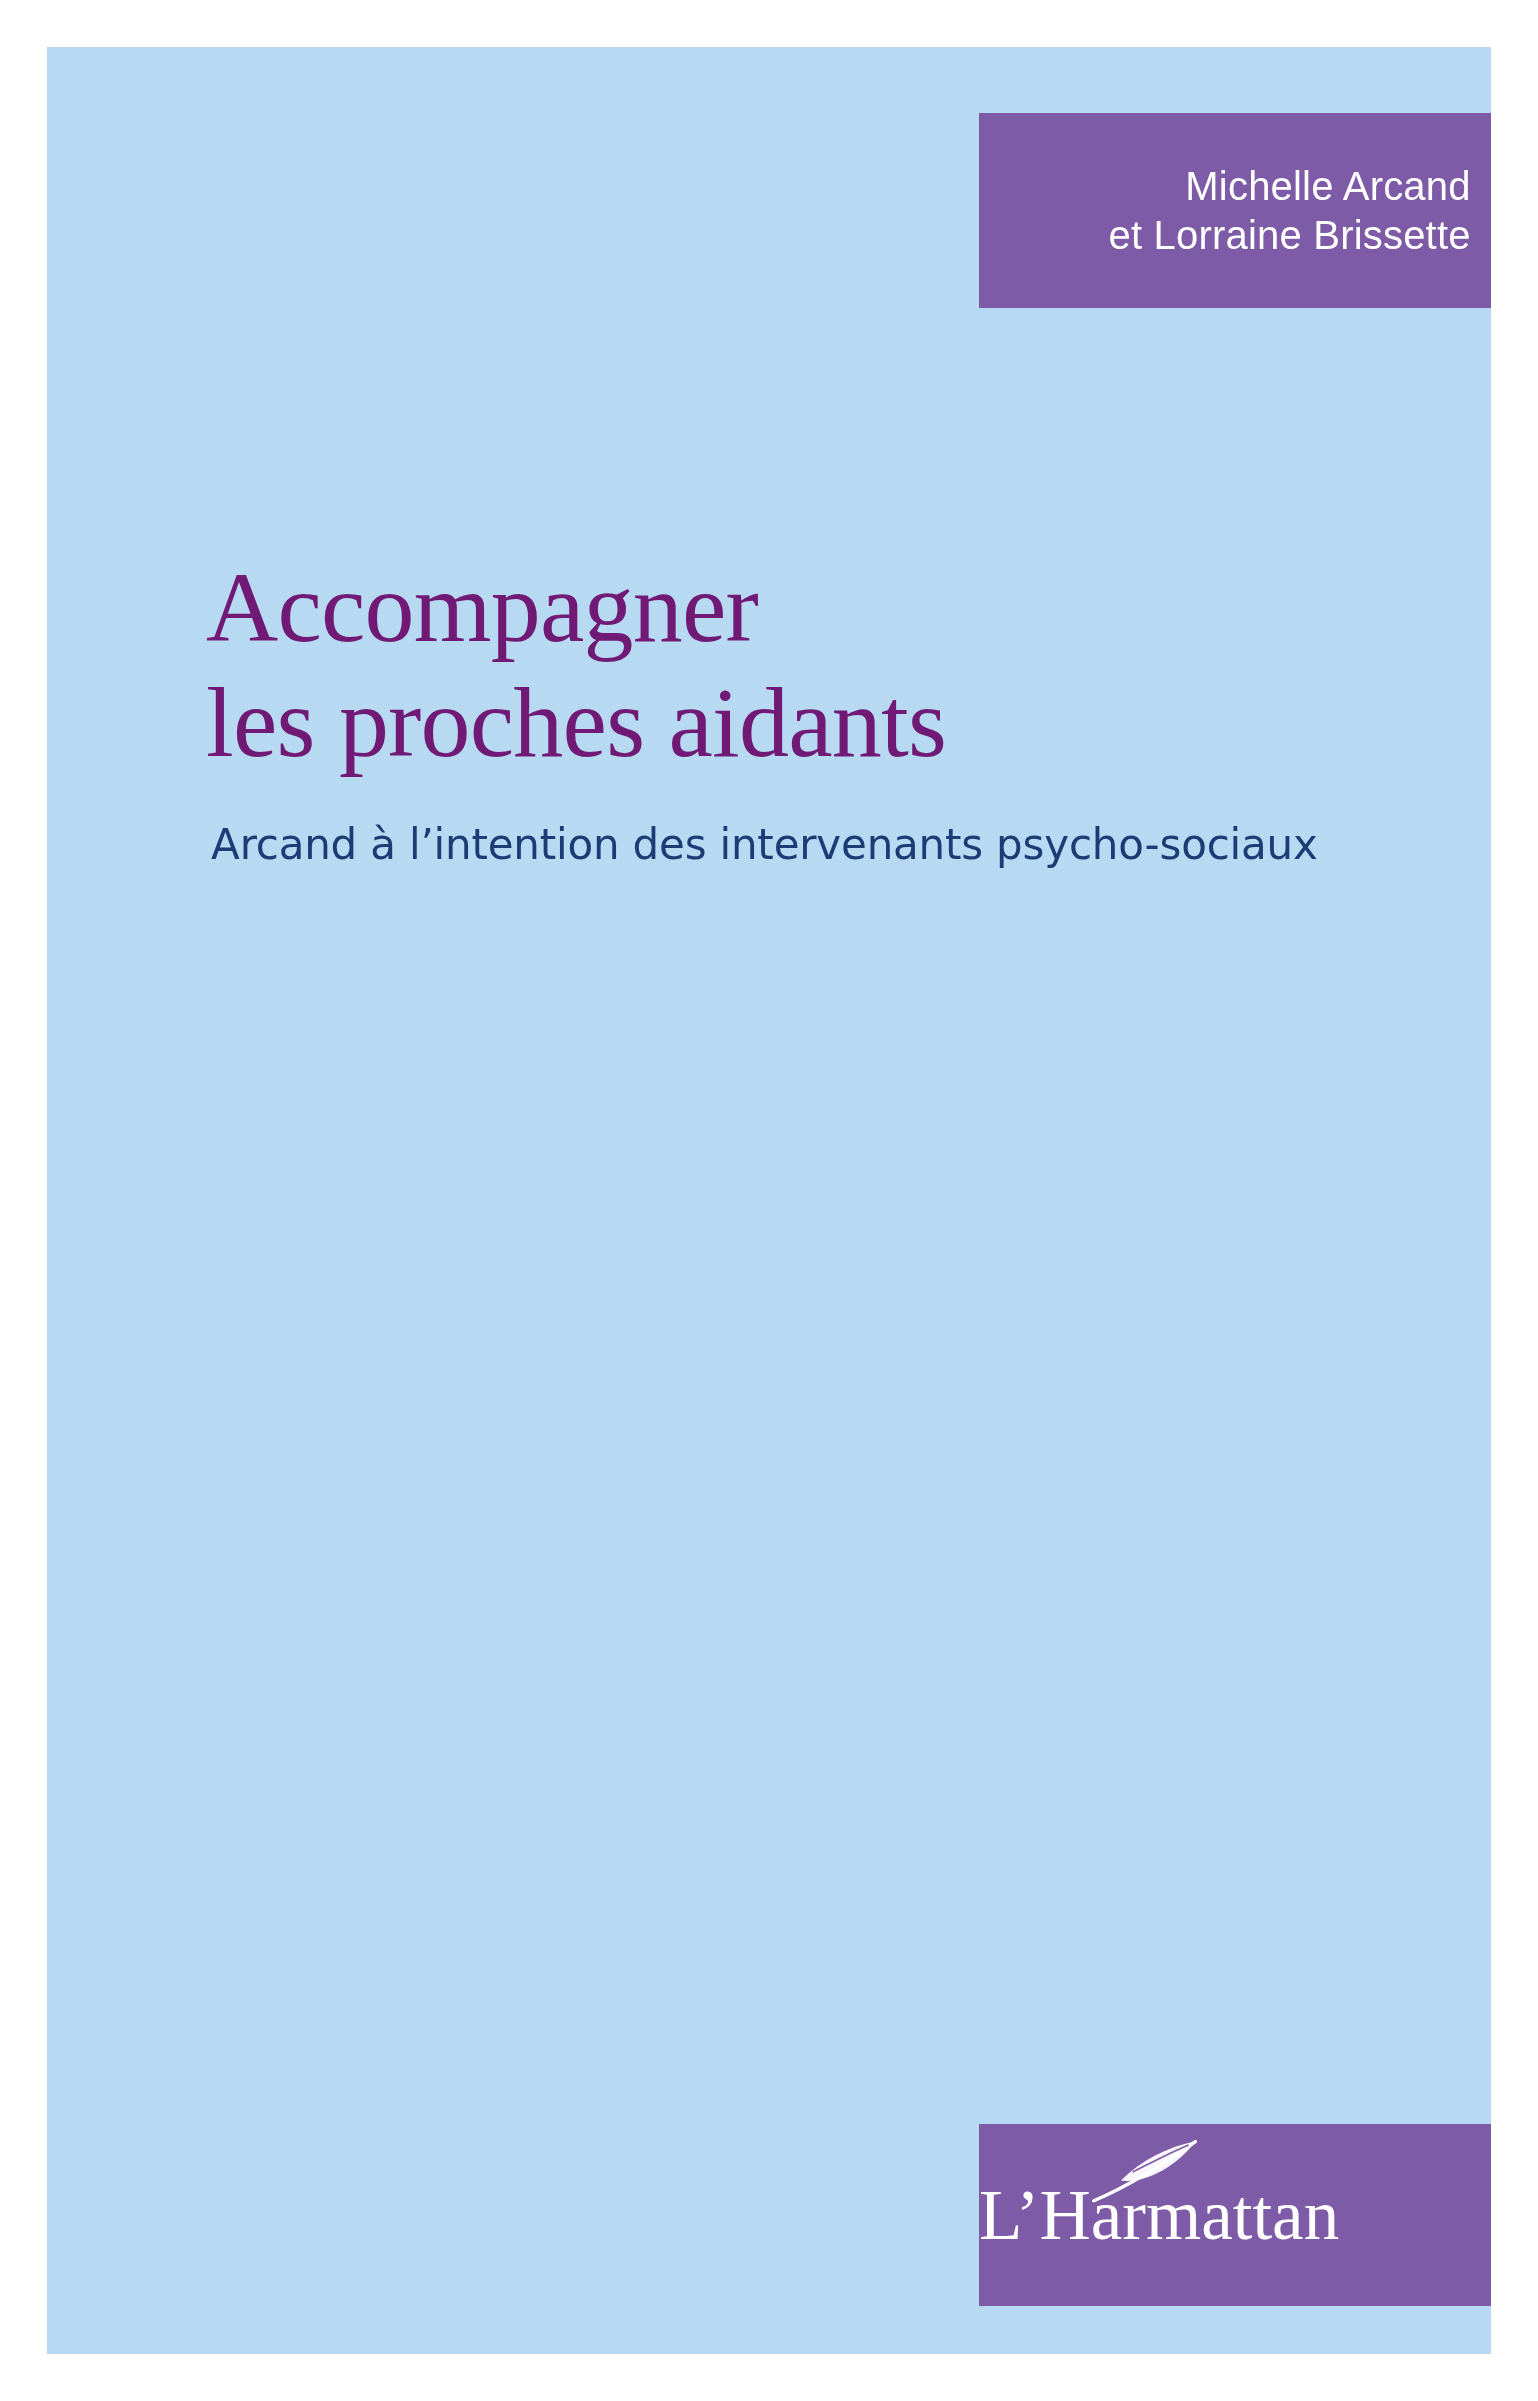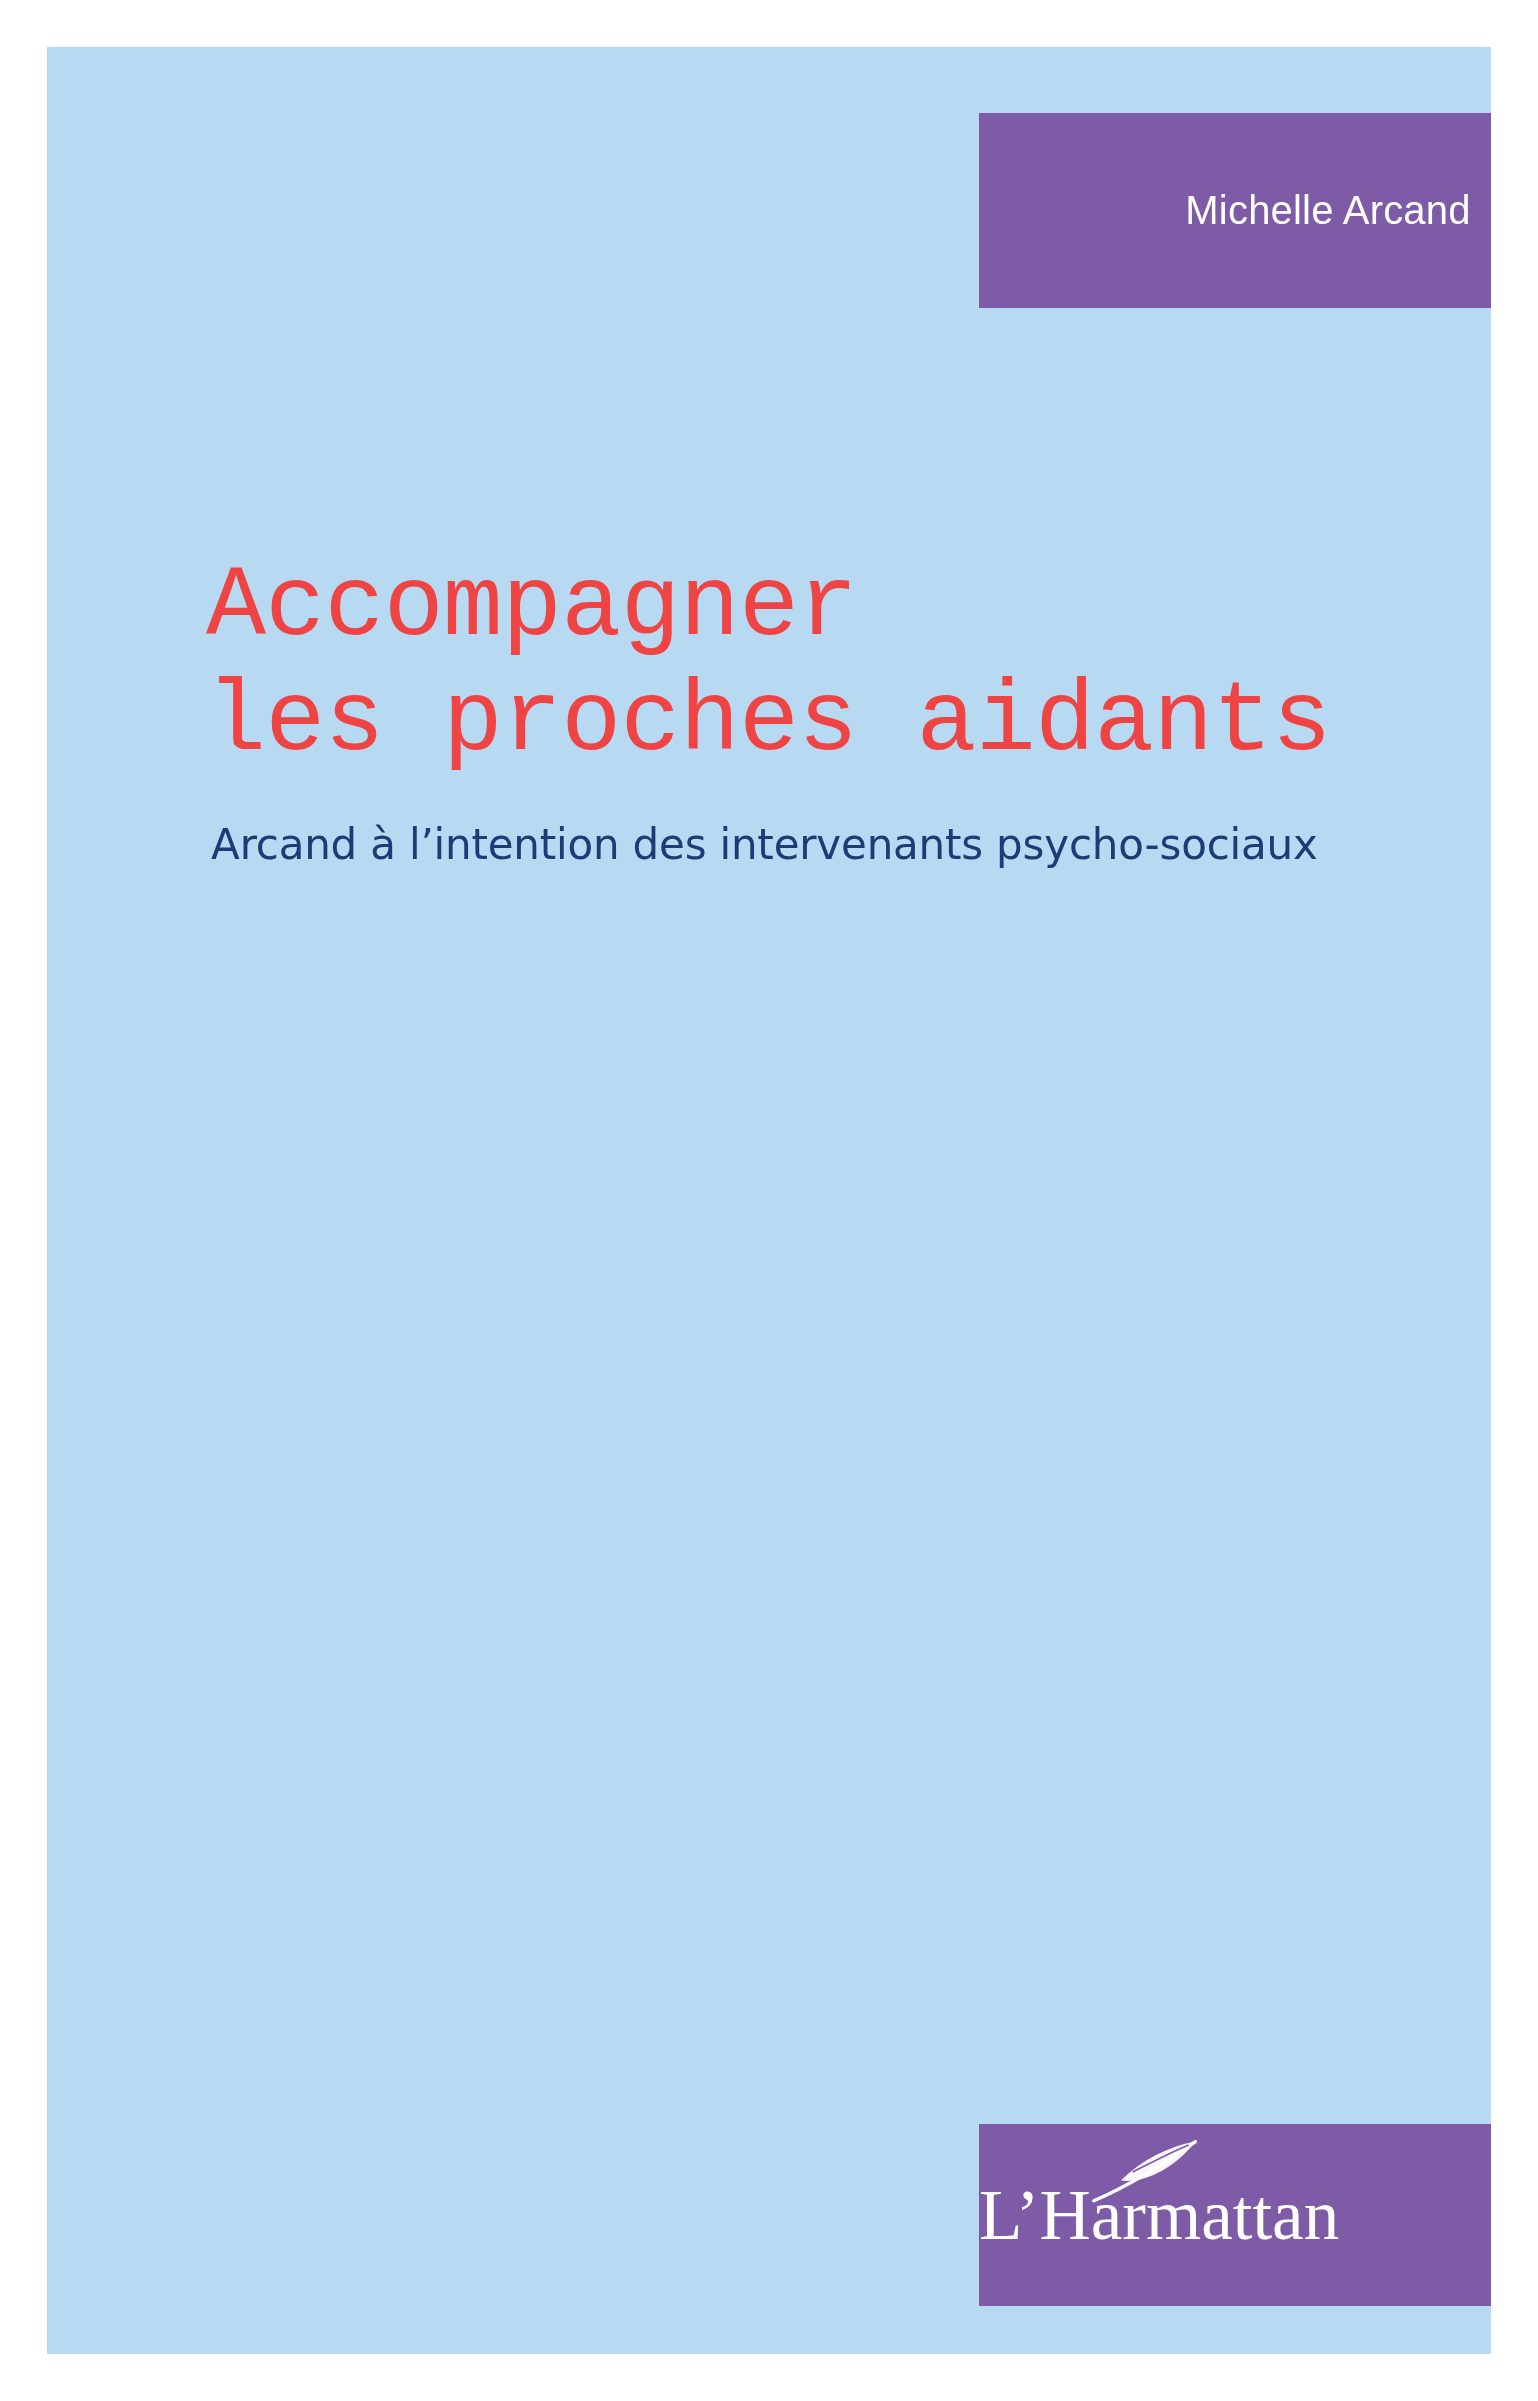--- a/index.html
+++ b/index.html
@@ -57,22 +57,22 @@
   }
 
   
   .title-block {
     position: absolute;
     left: 206px;
     top: 550px;
     width: 1227px;
   }
   .title-line {
-    color: #ef4444;
-    font-family: Liberation Mono, monospace;
+    color: #701a75;
+    font-family: Liberation Serif, serif;
     font-weight: 400;
     font-size: 100px;
     line-height: 1.15;
     letter-spacing: -0.8px;
   }
   .subtitle {
     margin-top: 39px;
     margin-left: 5.1px;
     color: #1b3c74;
     font-family: "DejaVu Sans", sans-serif;
@@ -121,20 +121,21 @@
 </style>
 </head>
 <body>
 
 <div class="cover">
 
   <div class="cover-bg"></div>
 
   <div class="author-band">
     <div class="author-line">Michelle Arcand</div>
+    <div class="author-line">et Lorraine Brissette</div>
   </div>
 
   <div class="title-block">
     <div class="title-line">Accompagner</div>
     <div class="title-line">les proches aidants</div>
     <div class="subtitle">Arcand à l’intention des intervenants psycho-sociaux</div>
   </div>
 
 
   <div class="publisher-band">

